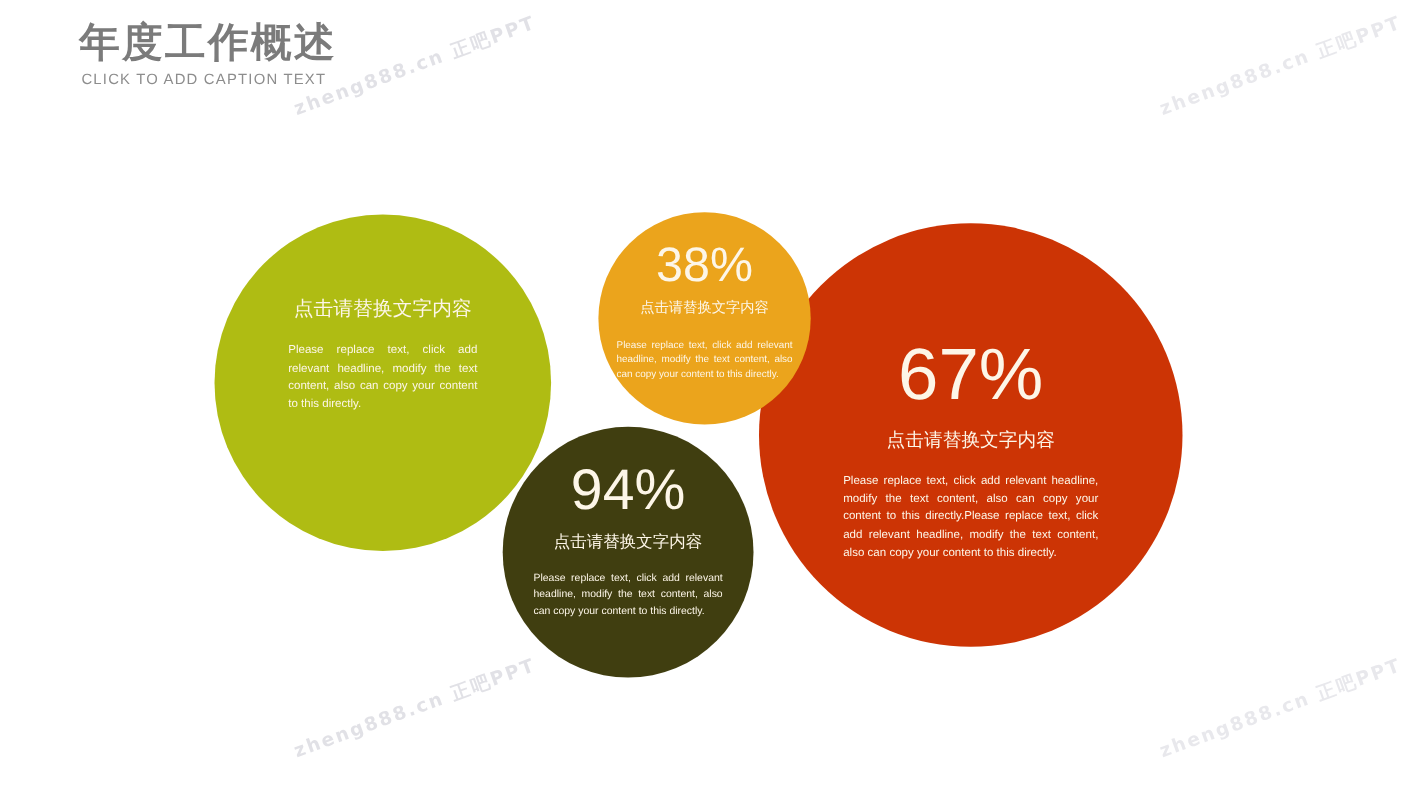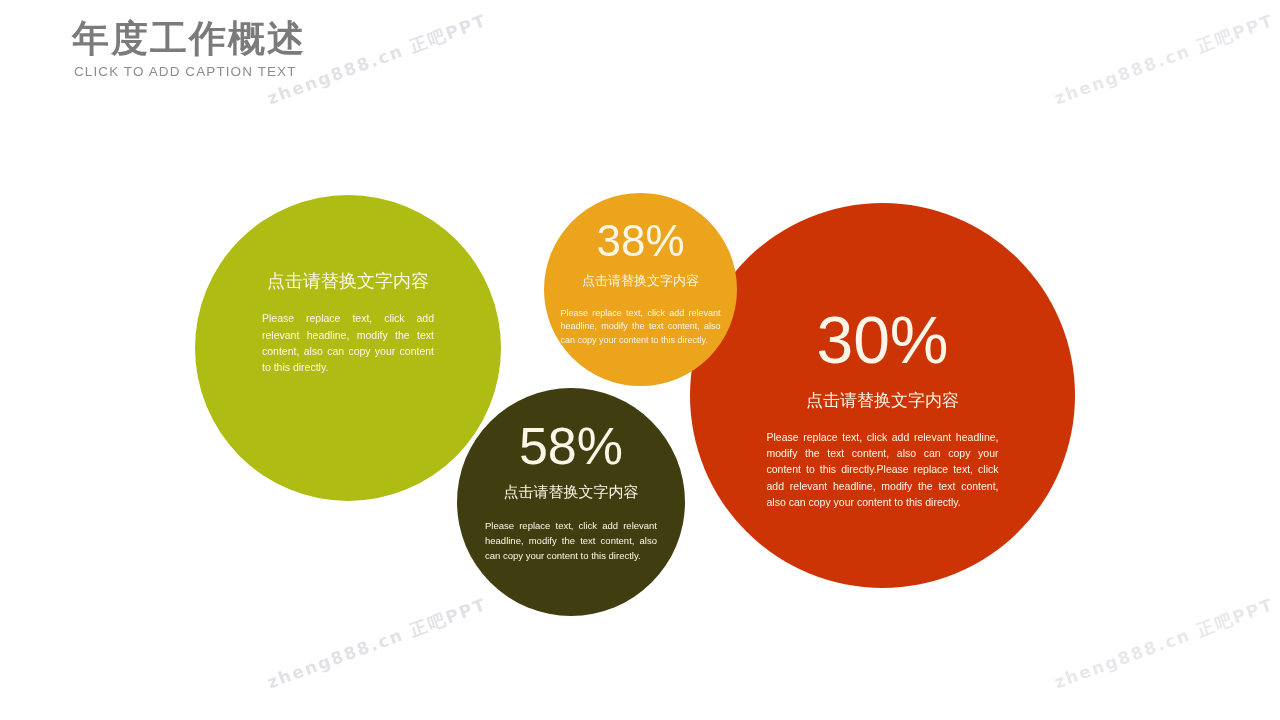--- a/index.html
+++ b/index.html
@@ -171,37 +171,37 @@
 
   <div class="circle" id="circle-green">
     <div class="circle-inner">
       <div class="cn-head">点击请替换文字内容</div>
       <div class="body-text">Please replace text, click add relevant headline, modify the text content, also can copy your content to this directly.</div>
     </div>
   </div>
 
   <div class="circle" id="circle-red">
     <div class="circle-inner">
-      <div class="pct">30%</div>
+      <div class="pct">67%</div>
       <div class="cn-head">点击请替换文字内容</div>
       <div class="body-text">Please replace text, click add relevant headline, modify the text content, also can copy your content to this directly.Please replace text, click add relevant headline, modify the text content, also can copy your content to this directly.</div>
     </div>
   </div>
 
   <div class="circle" id="circle-orange">
     <div class="circle-inner">
       <div class="pct">38%</div>
       <div class="cn-head">点击请替换文字内容</div>
       <div class="body-text">Please replace text, click add relevant headline, modify the text content, also can copy your content to this directly.</div>
     </div>
   </div>
 
   <div class="circle" id="circle-olive">
     <div class="circle-inner">
-      <div class="pct">58%</div>
+      <div class="pct">94%</div>
       <div class="cn-head">点击请替换文字内容</div>
       <div class="body-text">Please replace text, click add relevant headline, modify the text content, also can copy your content to this directly.</div>
     </div>
   </div>
 
   <div class="watermark" id="wm-1">zheng888.cn 正吧PPT</div>
   <div class="watermark light" id="wm-2">zheng888.cn 正吧PPT</div>
   <div class="watermark" id="wm-3">zheng888.cn 正吧PPT</div>
   <div class="watermark light" id="wm-4">zheng888.cn 正吧PPT</div>
 

